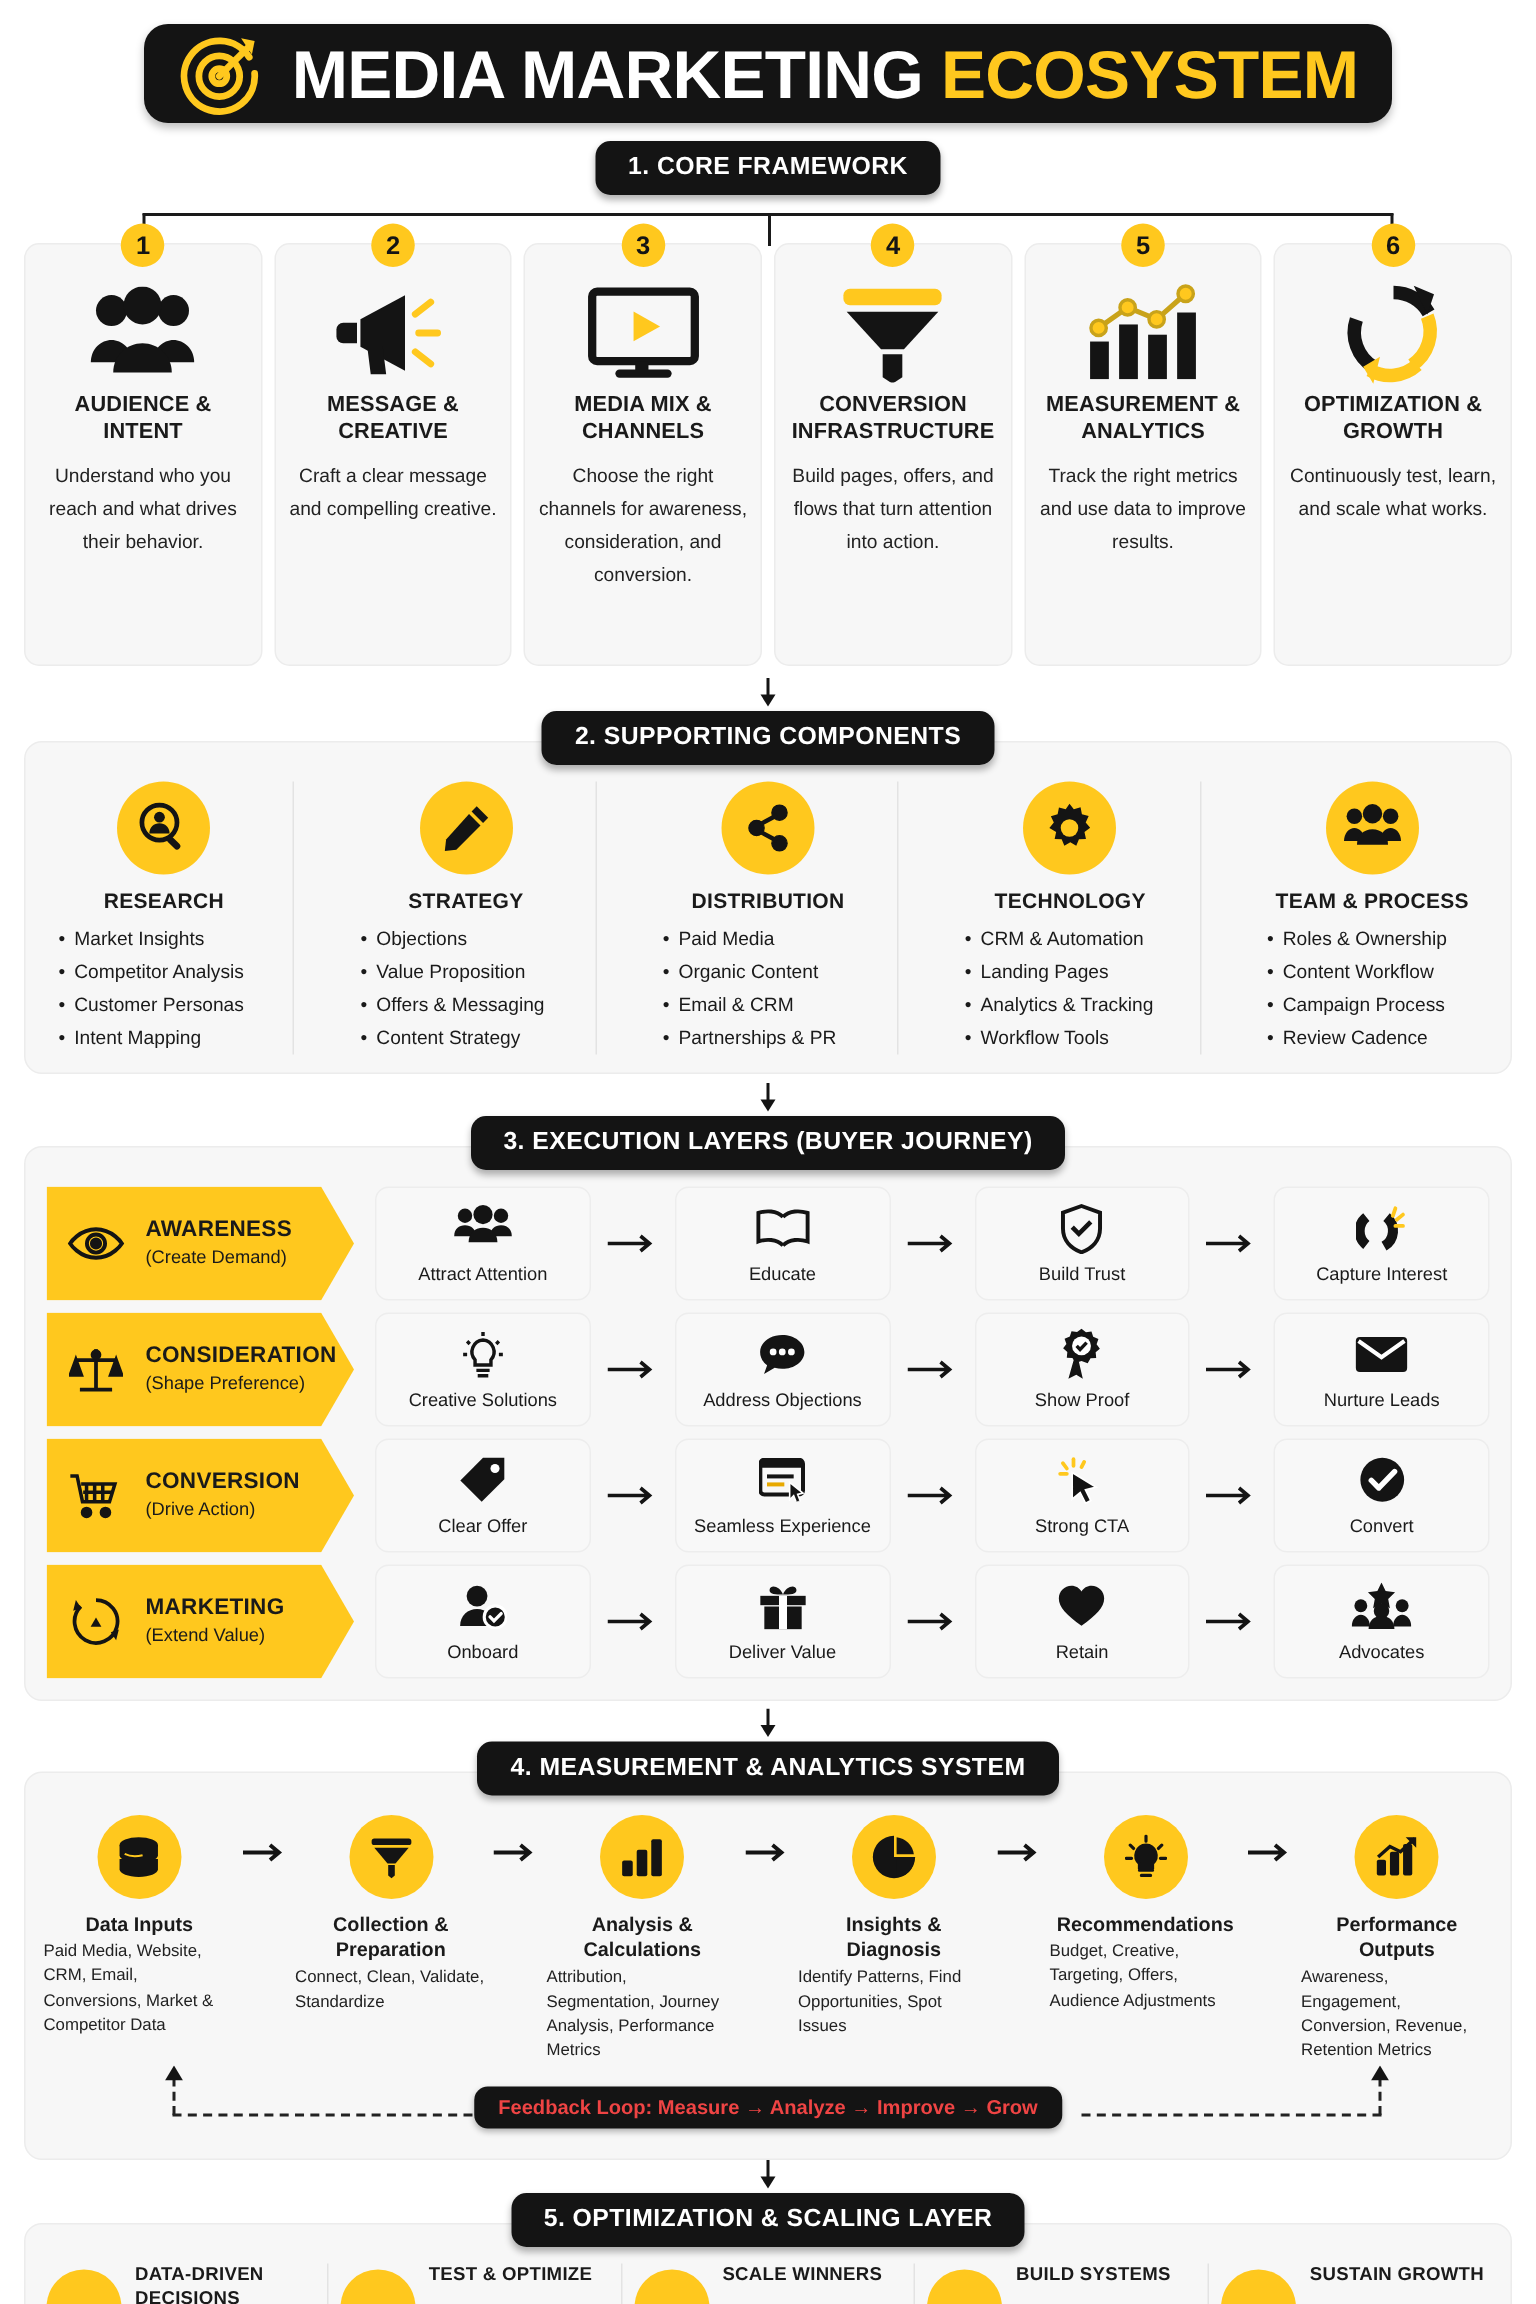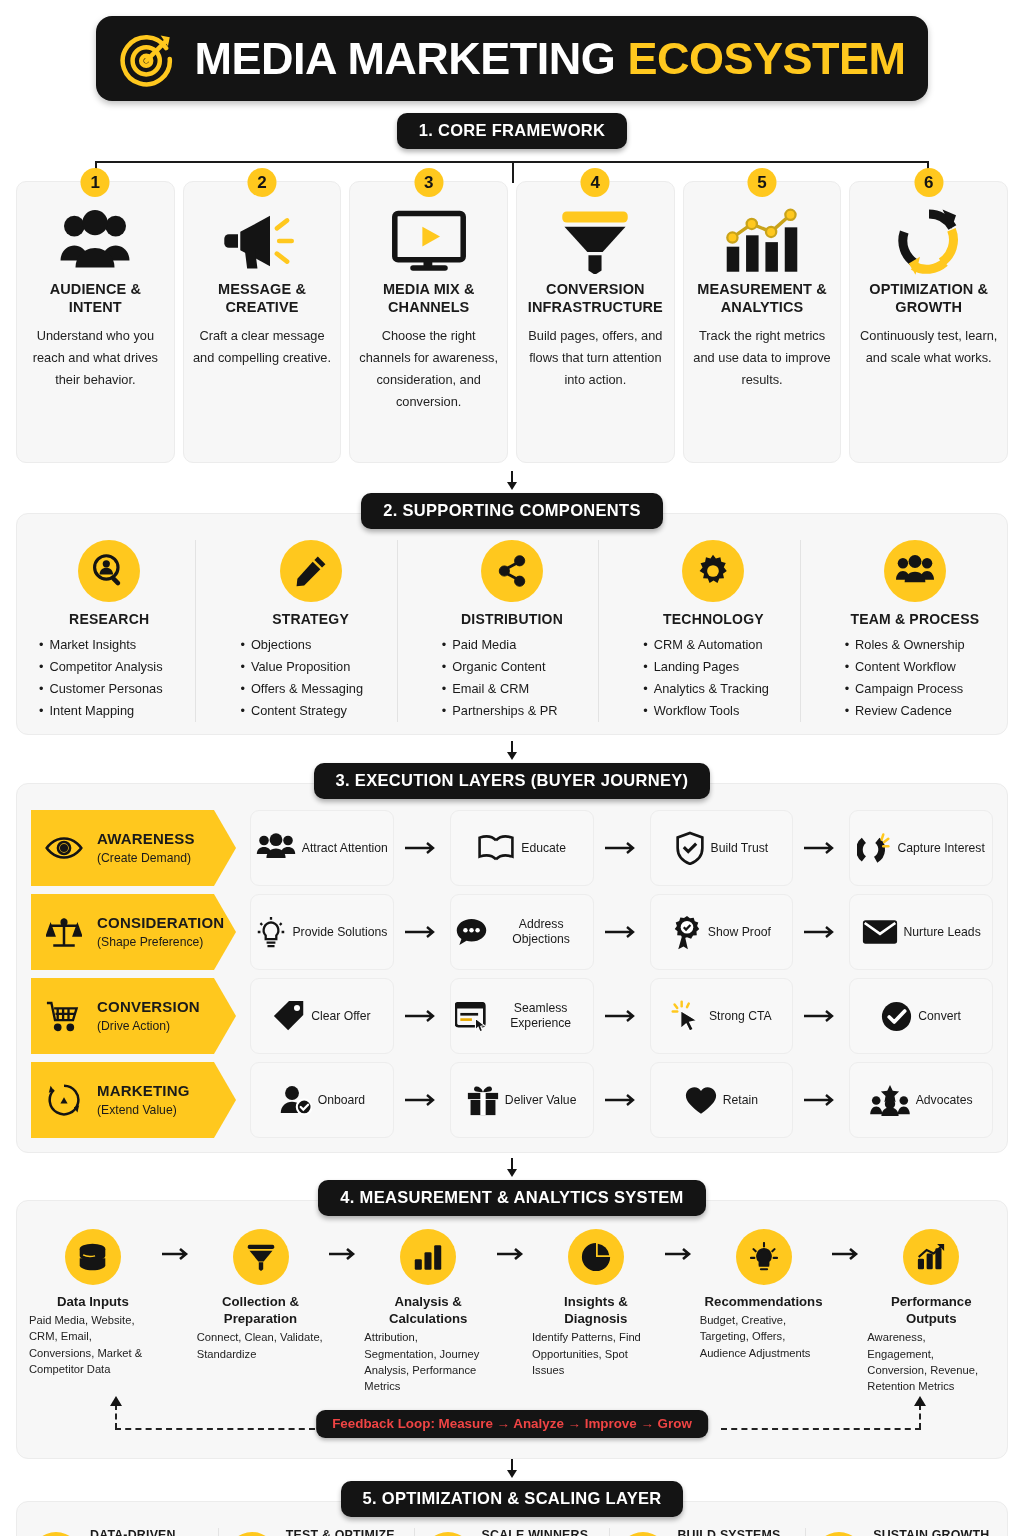--- a/index.html
+++ b/index.html
@@ -10,21 +10,21 @@
     color: #1a1a1a;
     overflow: hidden;
   }
   .page { width: 1024px; height: 1536px; padding: 0; position: relative; }
 
   
   .header-wrap { padding: 16px 96px 0 96px; }
   .header {
     background: #141414;
     border-radius: 16px;
-    height: 85px;
+    height: 66px;
     display: flex; align-items: center; justify-content: center;
     gap: 18px;
     box-shadow: 0 3px 6px rgba(0,0,0,.25);
   }
   .header-title {
     font-size: 45px; font-weight: bold; letter-spacing: -0.5px;
     color: #ffffff; line-height: 1; white-space: nowrap;
   }
   .header-title .accent { color: #FFC81E; }
   .target-icon { width: 58px; height: 58px; flex: none; }
@@ -102,21 +102,21 @@
     width: 205px; background: #FFC81E; position: relative;
     display: flex; align-items: center; gap: 14px; padding: 8px 0 8px 14px;
     clip-path: polygon(0 0, calc(100% - 22px) 0, 100% 50%, calc(100% - 22px) 100%, 0 100%);
   }
   .chev .ic { width: 38px; height: 38px; flex: none; display:flex;align-items:center;justify-content:center;}
   .chev .lbl .l1 { font-size: 15px; font-weight: bold; letter-spacing:.2px; line-height:1.15; }
   .chev .lbl .l2 { font-size: 12.2px; line-height: 1.35; }
   .steps { flex: 1; display: flex; align-items: center; padding-left: 14px; }
   .step {
     flex: 1; background: #f8f8f8; border: 1px solid #ededed; border-radius: 9px;
-    min-height: 76px; display: flex; flex-direction: row;
+    min-height: 76px; display: flex; flex-direction: column;
     align-items: center; justify-content: center; gap: 6px; padding: 7px 4px;
   }
   .step .si { height: 34px; display:flex;align-items:center;justify-content:center; }
   .step .sl { font-size: 12.2px; text-align: center; line-height:1.2; }
   .arrow-h { width: 56px; display: flex; align-items: center; justify-content: center; flex: none; }
 
   
   .sec4 { display: flex; align-items: flex-start; padding: 4px 2px 0; }
   .node { flex: 1; display: flex; flex-direction: column; align-items: center; }
   .node .circ { width: 56px; height: 56px; margin-bottom: 8px; }
@@ -495,21 +495,21 @@
         </div>
         <div class="steps">
           <div class="step">
             <span class="si">
               <svg viewBox="0 0 34 38" width="30" height="34" fill="none" stroke="#141414" stroke-width="2.6">
                 <path d="M17 8a9 9 0 0 1 6 15v4h-12v-4a9 9 0 0 1 6-15z"></path>
                 <path d="M12 31h10M13 35h8"></path>
                 <path d="M17 2v3M5 9l2 2M29 9l-2 2M2 19h3M29 19h3"></path>
               </svg>
             </span>
-            <span class="sl">Provide Solutions</span>
+            <span class="sl">Creative Solutions</span>
           </div>
           <div class="arrow-h">
             <svg width="34" height="14">
                 <path d="M0 7h27M22 2l6 5-6 5" stroke="#141414" stroke-width="2.4" fill="none"></path>
               </svg>
           </div>
           <div class="step">
             <span class="si">
               <svg viewBox="0 0 38 34" width="33" height="30" fill="#141414">
                 <path d="M19 2c9.4 0 17 5.8 17 13s-7.6 13-17 13c-2 0-4-.3-5.8-.8L5 32l2.4-6.8C4 22.8 2 19.1 2 15 2 7.8 9.6 2 19 2z"></path>

